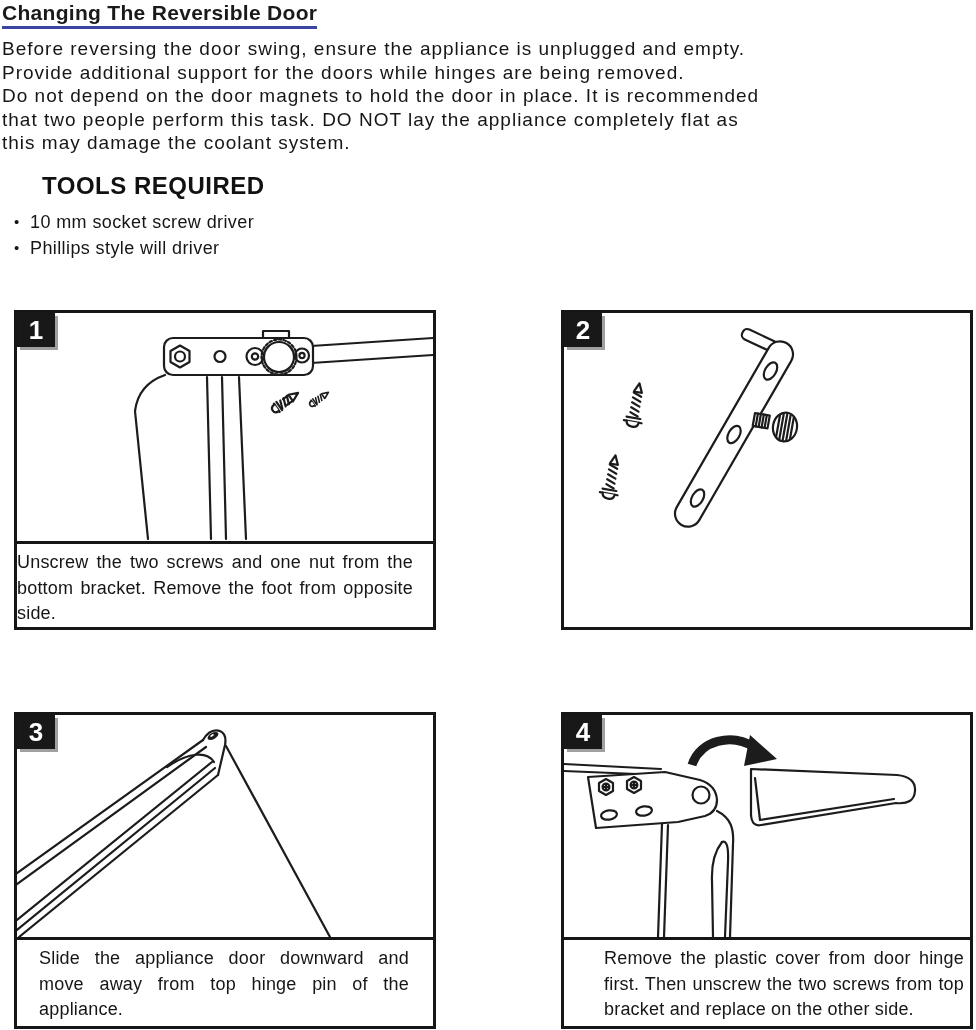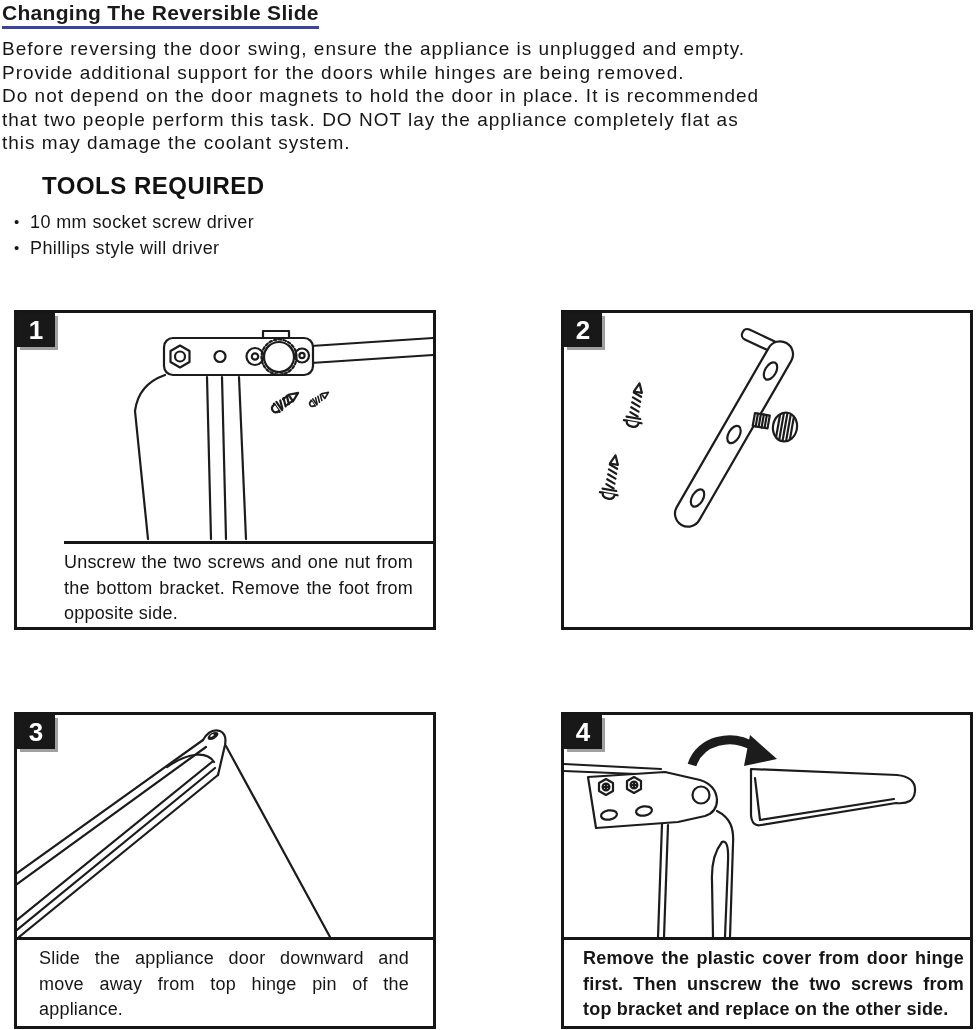--- a/index.html
+++ b/index.html
@@ -44,32 +44,32 @@
     font-size:18px; line-height:25.5px; letter-spacing:.2px; color:#161616;
     text-align:justify; text-align-last:left; padding-top:6px;
   }
   
   #panel-1 { left:14px;  top:310px; width:422px; height:320px; }
   #panel-2 { left:561px; top:310px; width:412px; height:320px; }
   #panel-3 { left:14px;  top:712px; width:422px; height:317px; }
   #panel-4 { left:561px; top:712px; width:412px; height:317px; }
   #panel-1 .art, #panel-2 .art { height:228px; }
   #panel-3 .art, #panel-4 .art { height:222px; }
-  #panel-1 .caption { padding-right:20px;margin-left:47px; }
+  #panel-1 .caption { padding-right:20px; }
   #panel-2 .caption { padding-left:22px; padding-right:14px; }
   #panel-3 .caption { padding-left:22px; padding-right:24px; }
-  #panel-4 .caption { padding-left:19px; padding-right:6px;font-weight:bold;  }
+  #panel-4 .caption { padding-left:40px; padding-right:6px;  }
   .ln { stroke:#1c1c1c; stroke-width:2.2; fill:none; stroke-linecap:round; stroke-linejoin:round; }
   .fw { fill:#ffffff; }
   .fb { fill:#1c1c1c; stroke:none; }
 </style>
 </head>
 <body>
 
-<h1 class="doc-title">Changing The Reversible Slide</h1>
+<h1 class="doc-title">Changing The Reversible Door</h1>
 
 <div class="intro">Before reversing the door swing, ensure the appliance is unplugged and empty.
 Provide additional support for the doors while hinges are being removed.
 Do not depend on the door magnets to hold the door in place. It is recommended
 that two people perform this task. DO NOT lay the appliance completely flat as
 this may damage the coolant system.</div>
 
 <h2 class="tools-heading">TOOLS REQUIRED</h2>
 
 <ul class="tools-list">

